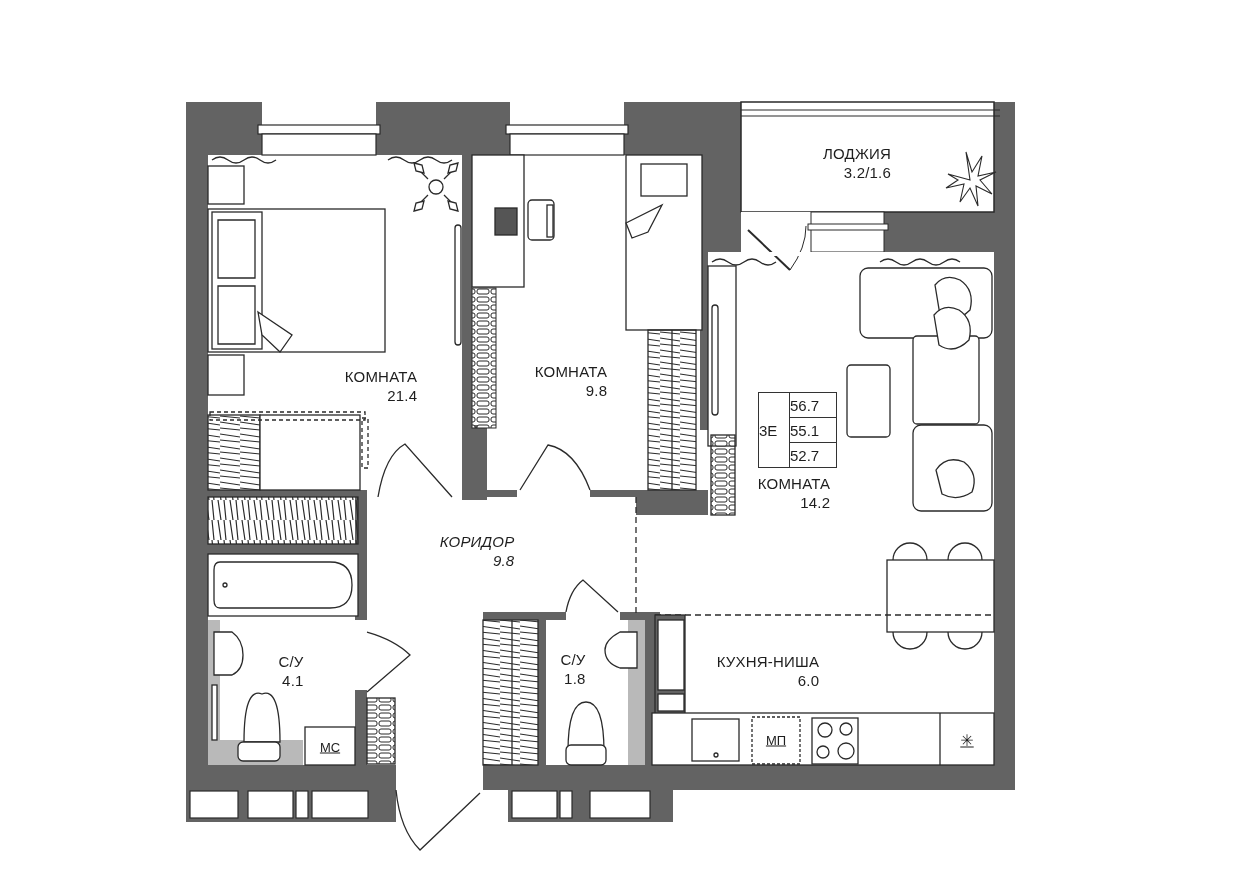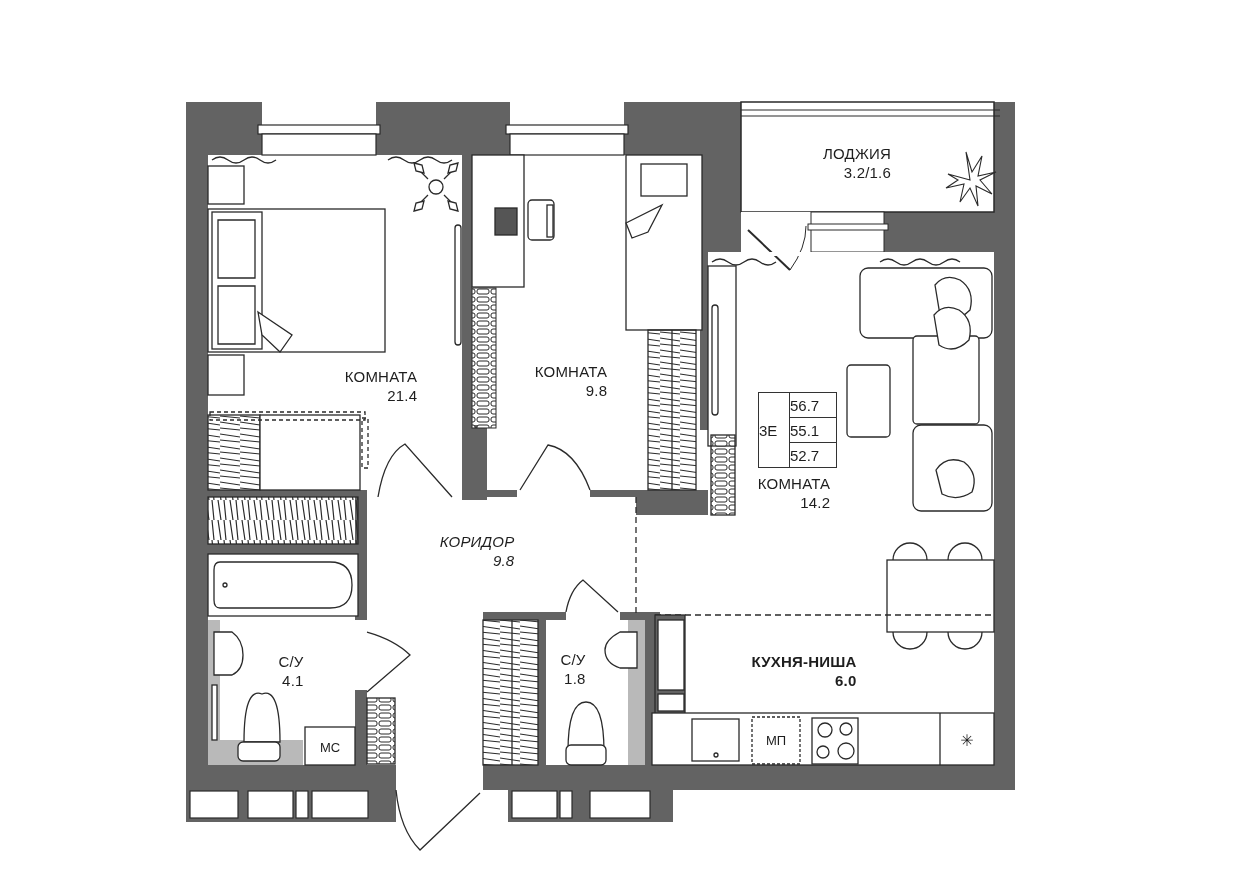--- a/index.html
+++ b/index.html
@@ -2,21 +2,21 @@
 <html><head>
 <meta charset="utf-8">
 <style>
   html, body { margin: 0; padding: 0; background: #ffffff; }
   body { width: 1244px; height: 880px; position: relative; overflow: hidden;
          font-family: "Liberation Sans", "DejaVu Sans", sans-serif; }
   svg { position: absolute; left: 0; top: 0; }
   .lbl { position: absolute; text-align: right; color: #1e1e1e;
          font-size: 15px; line-height: 19px; letter-spacing: 0.2px; transform: translateX(-50%); white-space: nowrap; }
   .lbl span { display: block; }
-  .tag { position: absolute; font-size: 13px; color: #1e1e1e; transform: translate(-50%,-50%); }
+  .tag { position: absolute; font-size: 13px; color: #1e1e1e; transform: translate(-50%,-50%); text-decoration: underline; }
   .area-table { position: absolute; left: 758px; top: 392px; border-collapse: collapse;
                 font-size: 15px; color: #1e1e1e; }
   .area-table td { border: 1.5px solid #333; padding: 0; text-align: left; height: 24px; }
   .area-table td.code { width: 30px; }
   .area-table td.val { width: 46px; }
 </style>
 </head>
 <body>
 
 <svg width="1244" height="880" viewBox="0 0 1244 880" xmlns="http://www.w3.org/2000/svg">
@@ -241,21 +241,21 @@
   <span>9.8</span>
 </div>
 <div class="lbl" style="left:291px; top:652px;">
   <span>С/У</span>
   <span>4.1</span>
 </div>
 <div class="lbl" style="left:573px; top:650px;">
   <span>С/У</span>
   <span>1.8</span>
 </div>
-<div class="lbl" style="left:804px; top:652px;font-weight:bold;">
+<div class="lbl" style="left:768px; top:652px;">
   <span>КУХНЯ-НИША</span>
   <span>6.0</span>
 </div>
 
 <div class="tag" style="left:330px; top:747px;">МС</div>
 <div class="tag" style="left:776px; top:740px;">МП</div>
 <div class="tag" style="left:967px; top:740px; font-size:16px;">✳</div>
 
 <table class="area-table">
   <tbody>

